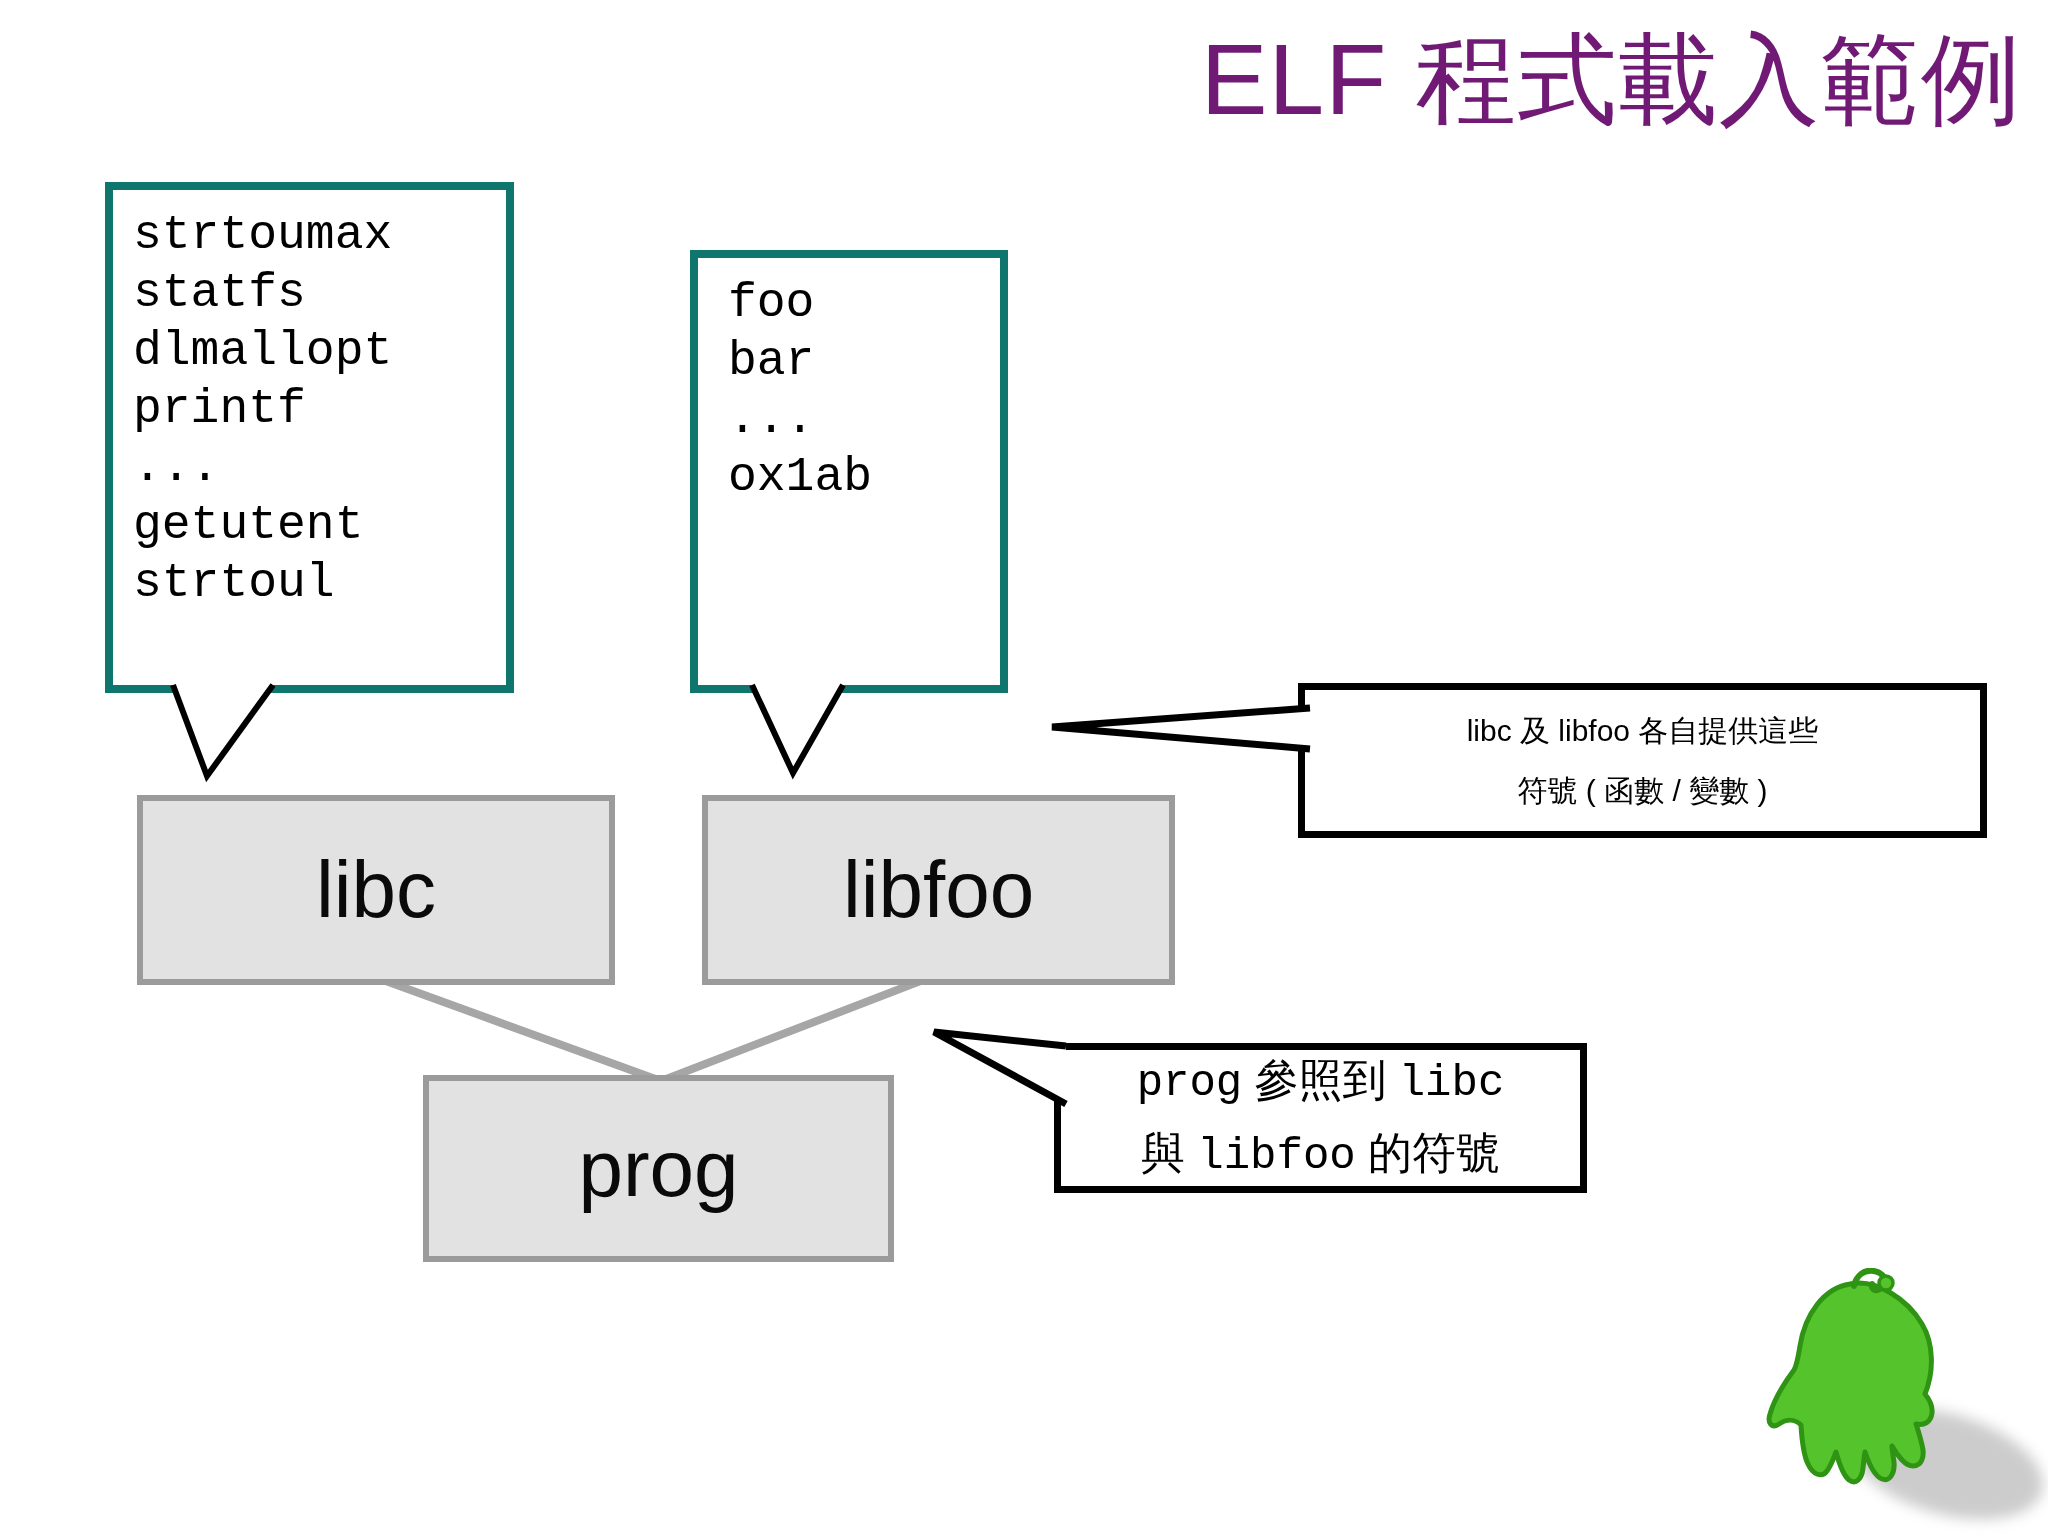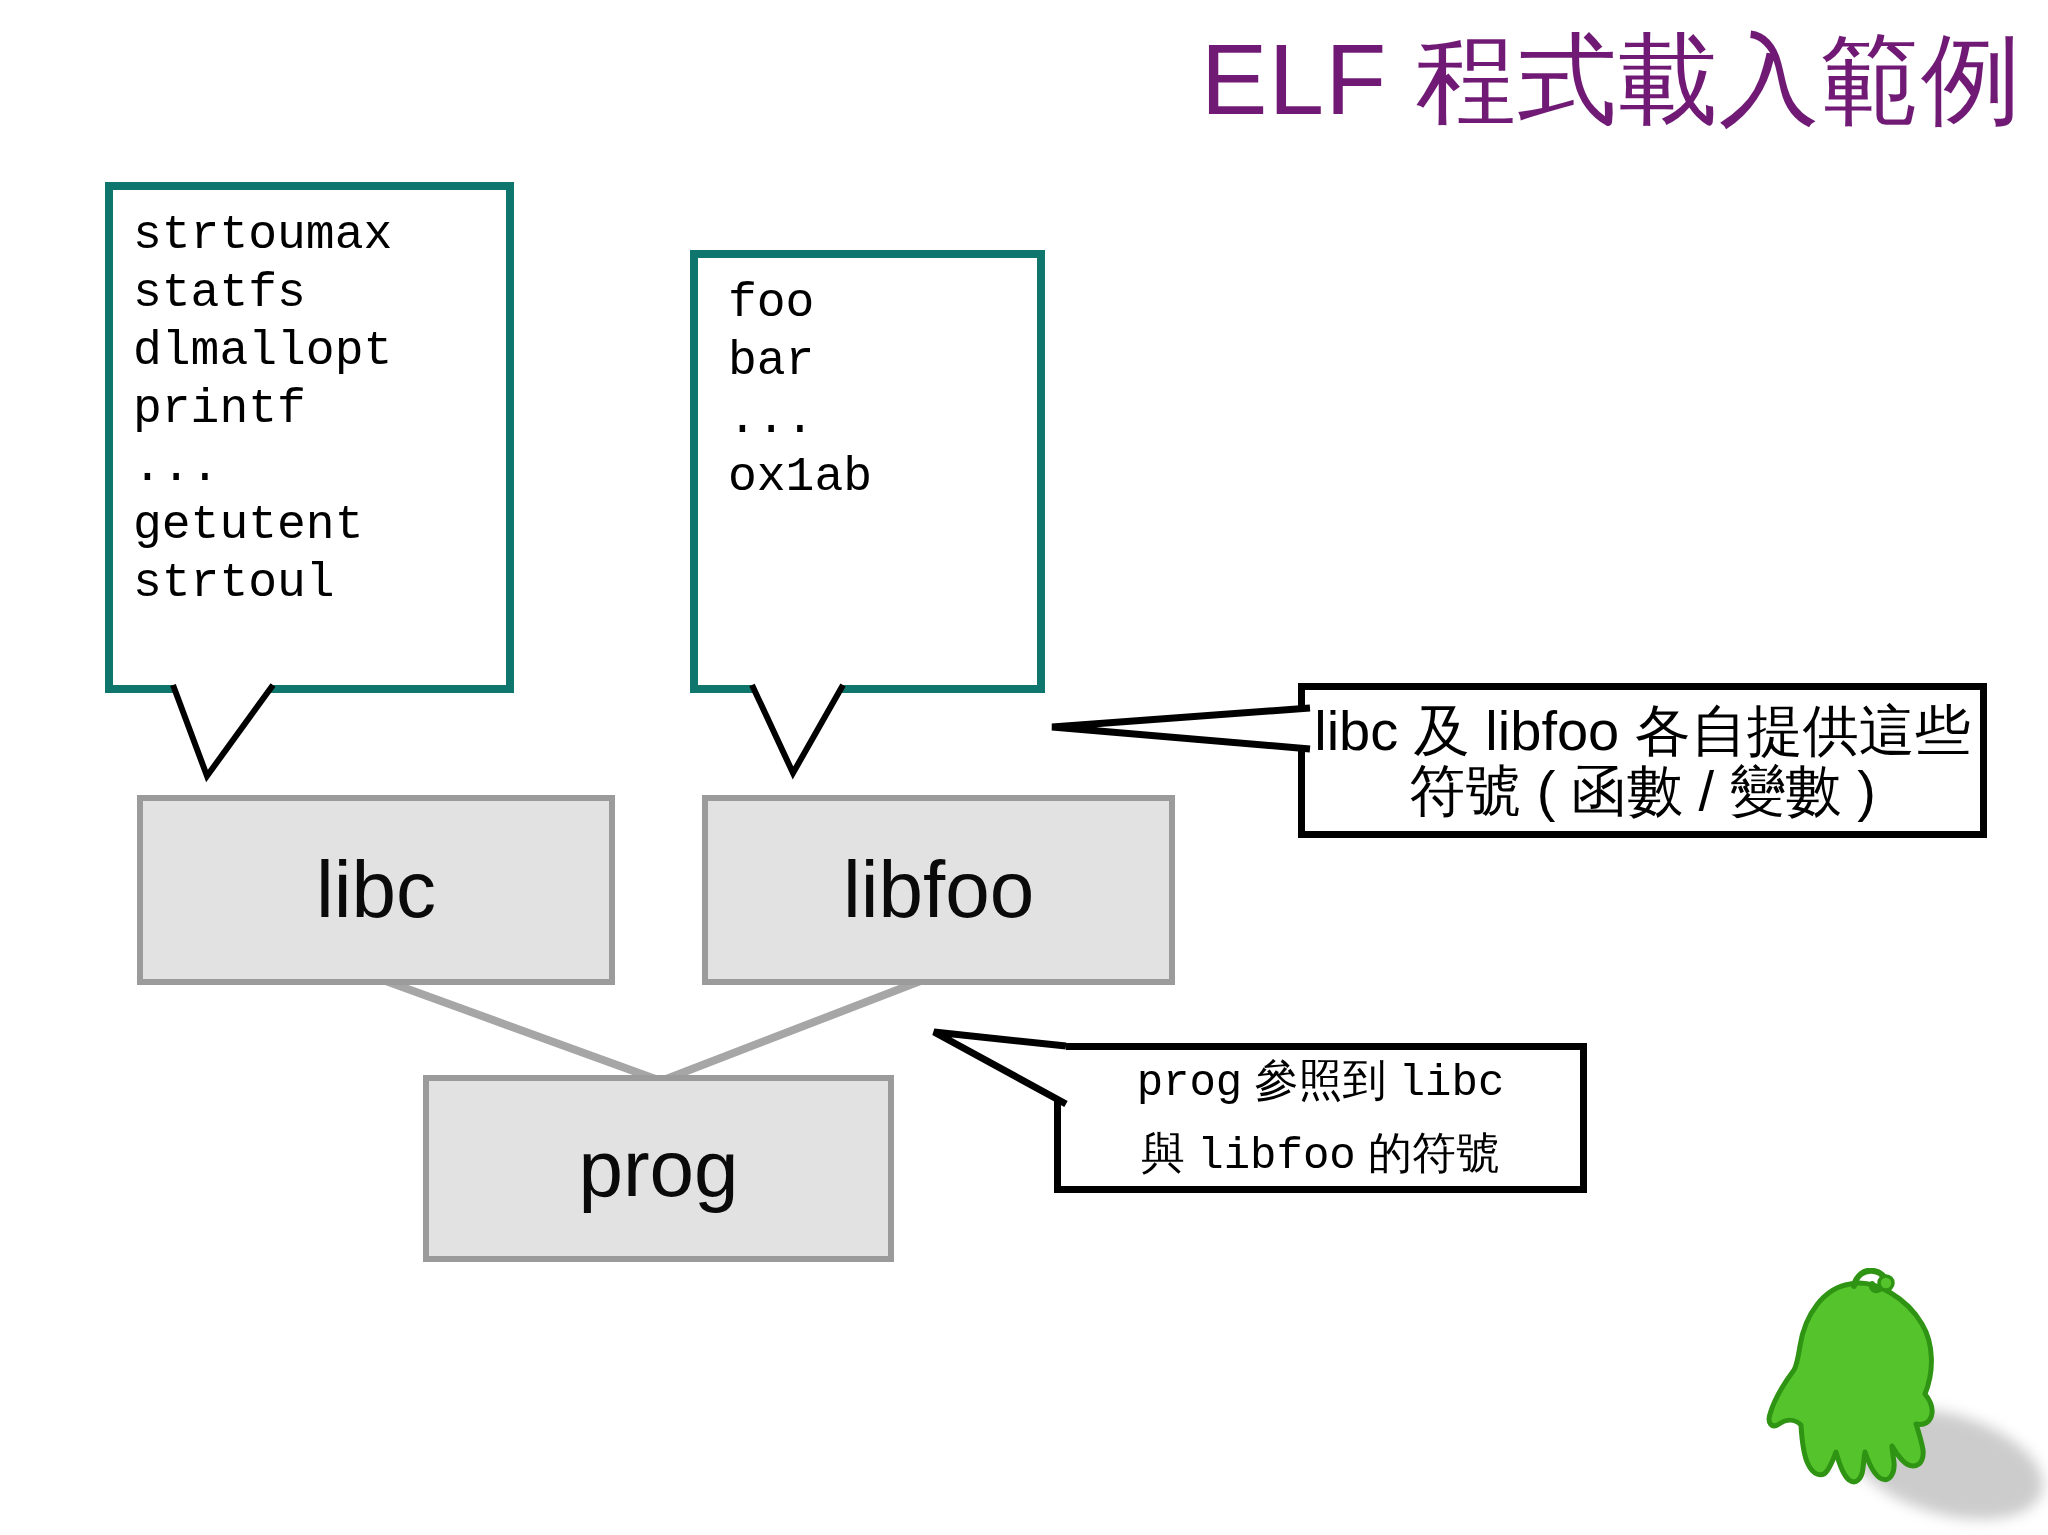--- a/index.html
+++ b/index.html
@@ -22,42 +22,42 @@
 
   .bubble{
     position:absolute;z-index:2;
     background:#ffffff;border:8px solid #0f766e;
     font-family:"Liberation Mono","DejaVu Sans Mono",monospace;
     font-size:48px;line-height:58px;color:#000000;
     box-sizing:border-box;
   }
   .bubble .sym{white-space:pre;}
   .bubble-libc{left:105px;top:182px;width:409px;height:511px;padding:16px 0 0 20px;}
-  .bubble-libfoo{left:690px;top:250px;width:355px;height:443px;padding:16px 0 0 30px;}
+  .bubble-libfoo{left:690px;top:250px;width:318px;height:443px;padding:16px 0 0 30px;}
 
   .node{
     position:absolute;z-index:2;
     background:#e2e2e2;border:6px solid #9b9b9b;
     box-sizing:border-box;
     display:flex;align-items:center;justify-content:center;
     font-size:80px;color:#0a0a0a;
   }
   .node-libc{left:137px;top:795px;width:478px;height:190px;}
   .node-libfoo{left:702px;top:795px;width:473px;height:190px;}
   .node-prog{left:423px;top:1075px;width:471px;height:187px;}
 
   .callout{
     position:absolute;z-index:2;
     background:#ffffff;border:7px solid #000000;
     box-sizing:border-box;
     display:flex;flex-direction:column;align-items:center;justify-content:center;
     text-align:center;color:#000000;
   }
   .callout .cline{white-space:nowrap;}
-  .callout-provide{left:1298px;top:683px;width:689px;height:155px;font-size:56px;line-height:60px;}
+  .callout-provide{left:1298px;top:683px;width:689px;height:155px;font-size:30px;line-height:60px;}
   .callout-reference{left:1054px;top:1043px;width:533px;height:150px;font-size:44px;line-height:60px;justify-content:space-between;}
   .mono{font-family:"Liberation Mono","DejaVu Sans Mono",monospace;}
 
   .mascot{position:absolute;left:1750px;top:1268px;width:298px;height:267px;z-index:2;}
 </style>
 </head>
 <body>
 
 <div class="slide">
 

